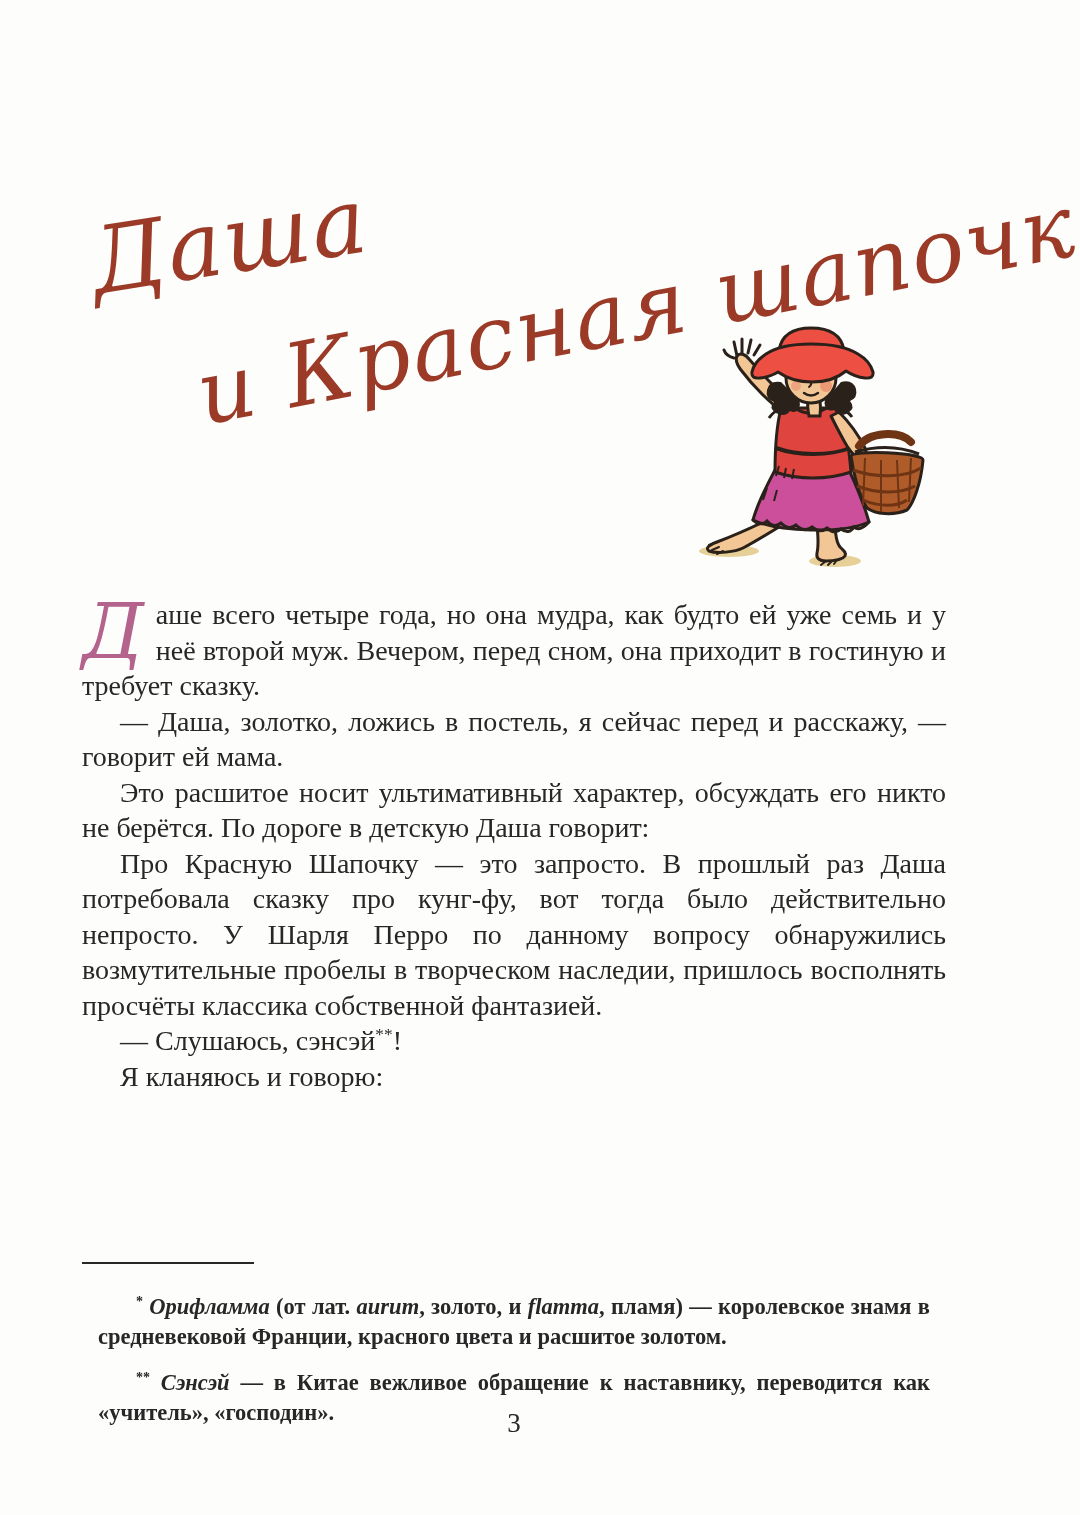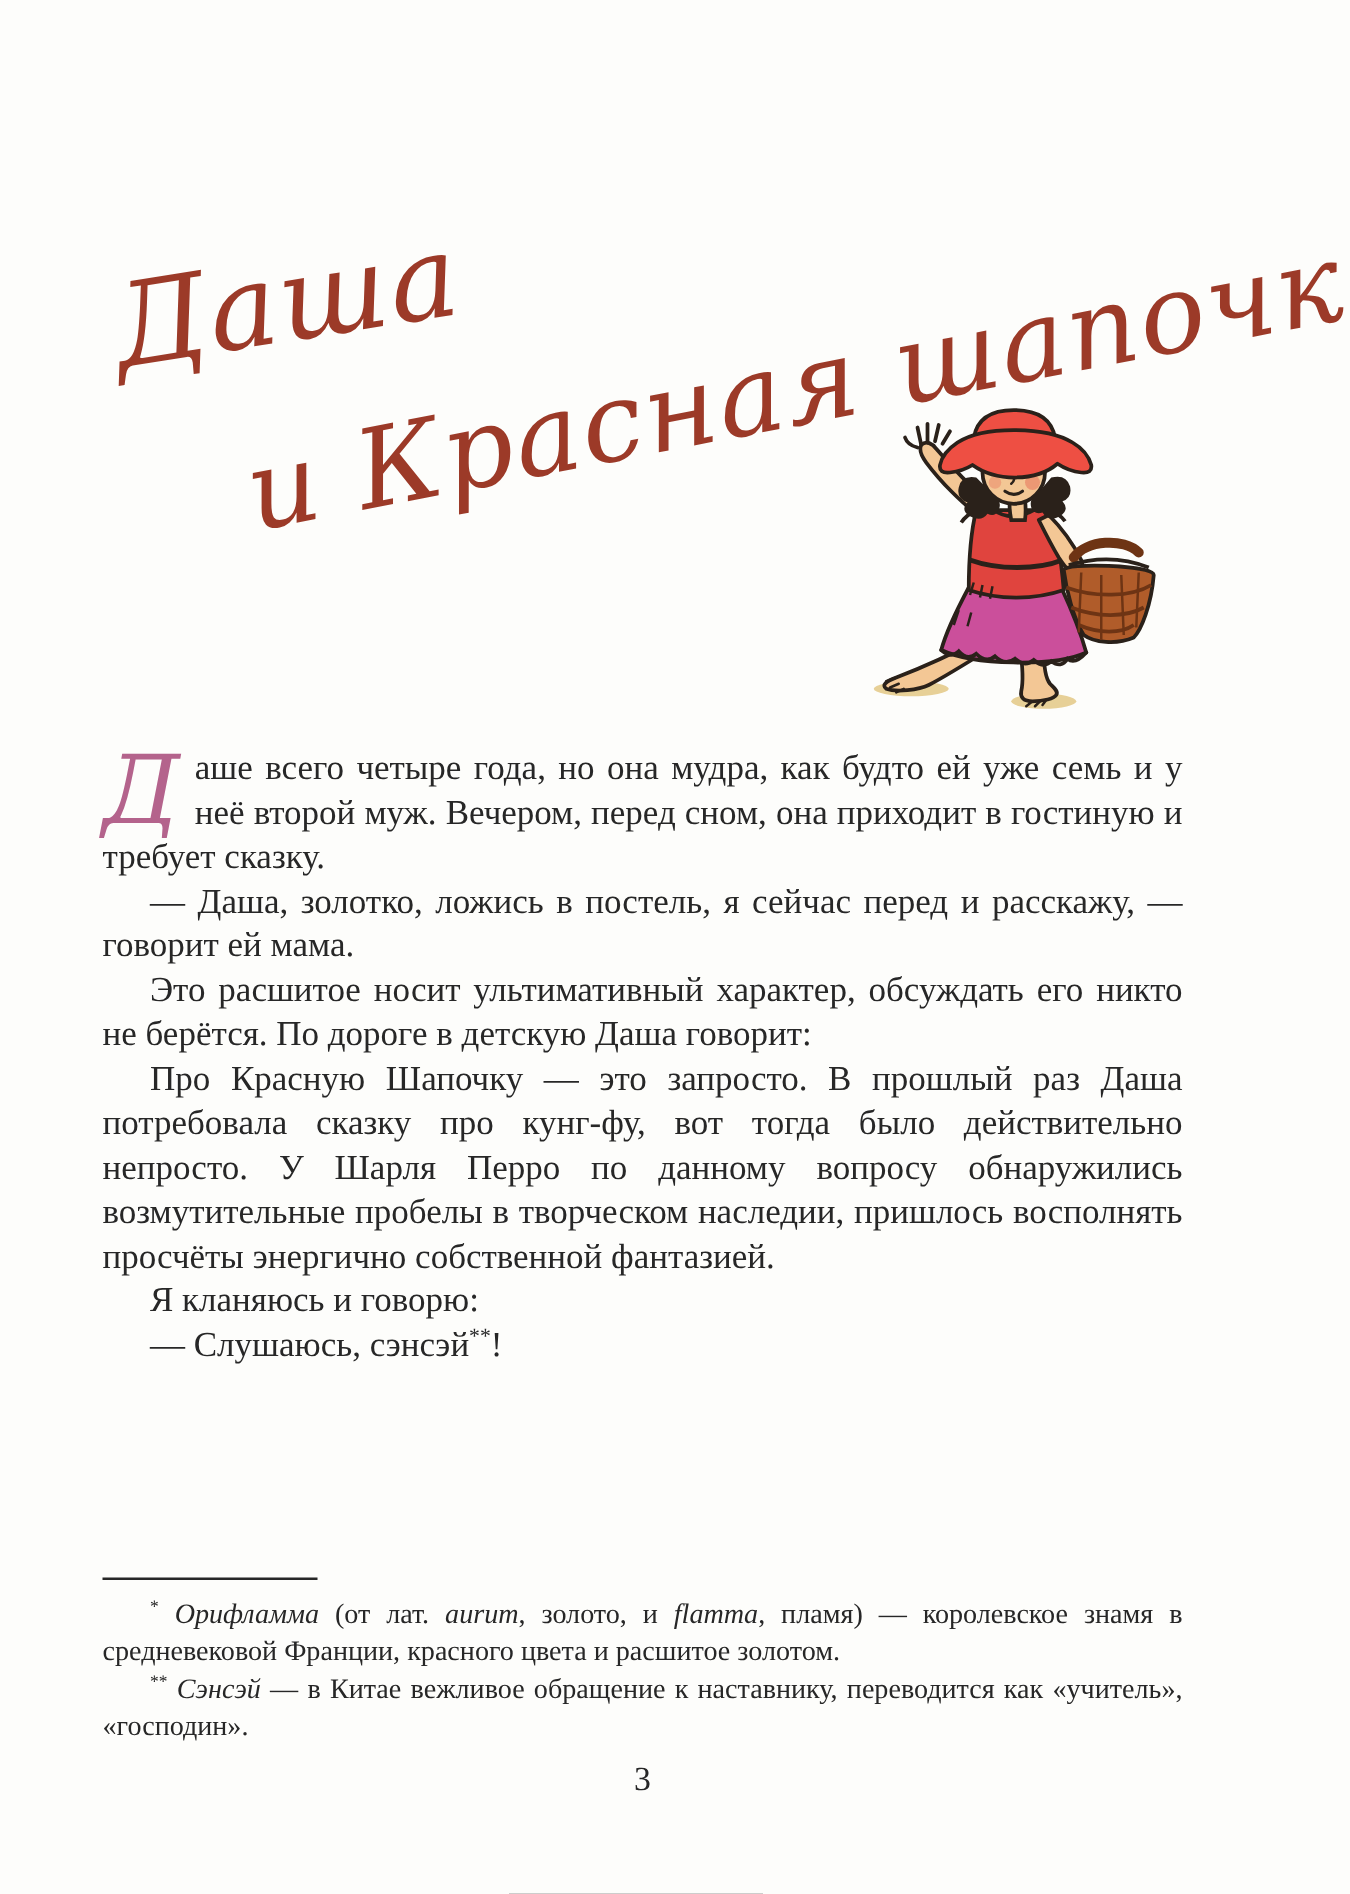--- a/index.html
+++ b/index.html
@@ -74,21 +74,21 @@
     border-top:2px solid var(--text_color,#262626);
   }
   .footnotes{
     position:absolute;
     left:82px;top:1276px;
     width:864px;
     font-size:22.5px;
     line-height:30px;
     text-align:justify;
   }
-  .footnotes p{margin:0;padding:0;text-indent:38px;}
+  .footnotes p{margin:16px;padding:0;text-indent:38px;font-weight:bold;}
   .footnotes .it{font-style:italic;}
   
   .page-number{
     position:absolute;
     left:82px;top:1408px;
     width:864px;
     text-align:center;
     font-size:27px;
   }
 </style>
@@ -167,23 +167,23 @@
     <g>
       <path d="M96,30 q4,-22 32,-22 q29,0 33,22 q1,8 -2,14 l-62,0 q-3,-7 -1,-14 Z" stroke="#2a211a" stroke-width="3" stroke-linejoin="round" fill="#ee4f43"></path>
       <path d="M83,34 q-12,8 -14,18 q-1,7 8,6 q10,-1 18,-6 q14,10 34,10 q21,0 34,-11 q9,6 19,7 q9,1 8,-6 q-3,-11 -15,-18 q-16,-10 -47,-10 q-30,0 -45,10 Z" stroke="#2a211a" stroke-width="3" stroke-linejoin="round" fill="#ee4f43"></path>
     </g>
   </svg>
 
   <div class="body-text">
     <p><span class="dropcap">Д</span><span>аше всего четыре года, но она мудра, как будто ей уже семь и у неё второй муж. Вечером, перед сном, она приходит в гостиную и требует сказку.</span></p>
     <p class="indent"><span>— Даша, золотко, ложись в постель, я сейчас перед и расскажу, — говорит ей мама.</span></p>
     <p class="indent"><span>Это расшитое носит ультимативный характер, обсуждать его никто не берётся. По дороге в детскую Даша говорит:</span></p>
-    <p class="indent"><span>Про Красную Шапочку — это запросто. В прошлый раз Даша потребовала сказку про кунг-фу, вот тогда было действительно непросто. У Шарля Перро по данному вопросу обнаружились возмутительные пробелы в творческом наследии, пришлось восполнять просчёты энергично собственной фантазией.</span></p>
+    <p class="indent"><span>Про Красную Шапочку — это запросто. В прошлый раз Даша потребовала сказку про кунг-фу, вот тогда было действительно непросто. У Шарля Перро по данному вопросу обнаружились возмутительные пробелы в творческом наследии, пришлось восполнять просчёты классика собственной фантазией.</span></p>
+    <p class="indent"><span>— Слушаюсь, сэнсэй</span><sup class="fnref">**</sup><span>!</span></p>
     <p class="indent"><span>Я кланяюсь и говорю:</span></p>
-    <p class="indent"><span>— Слушаюсь, сэнсэй</span><sup class="fnref">**</sup><span>!</span></p>
   </div>
 
   <div class="footnote-rule"></div>
   <div class="footnotes">
     <p><sup class="fnref">*</sup> <span class="it">Орифламма</span><span> (от лат. </span><span class="it">aurum</span><span>, золото, и </span><span class="it">flamma</span><span>, пламя) — королевское знамя в средневековой Франции, красного цвета и расшитое золотом.</span></p>
     <p><sup class="fnref">**</sup> <span class="it">Сэнсэй</span><span> — в Китае вежливое обращение к наставнику, переводится как «учитель», «господин».</span></p>
   </div>
 
   <div class="page-number">3</div>
 

